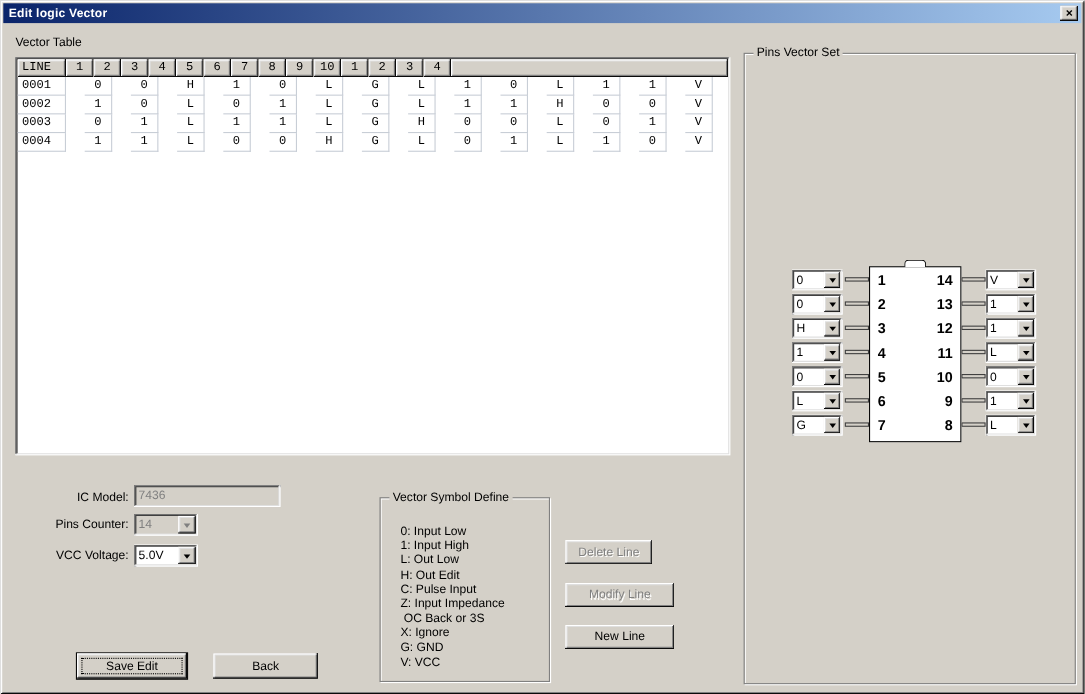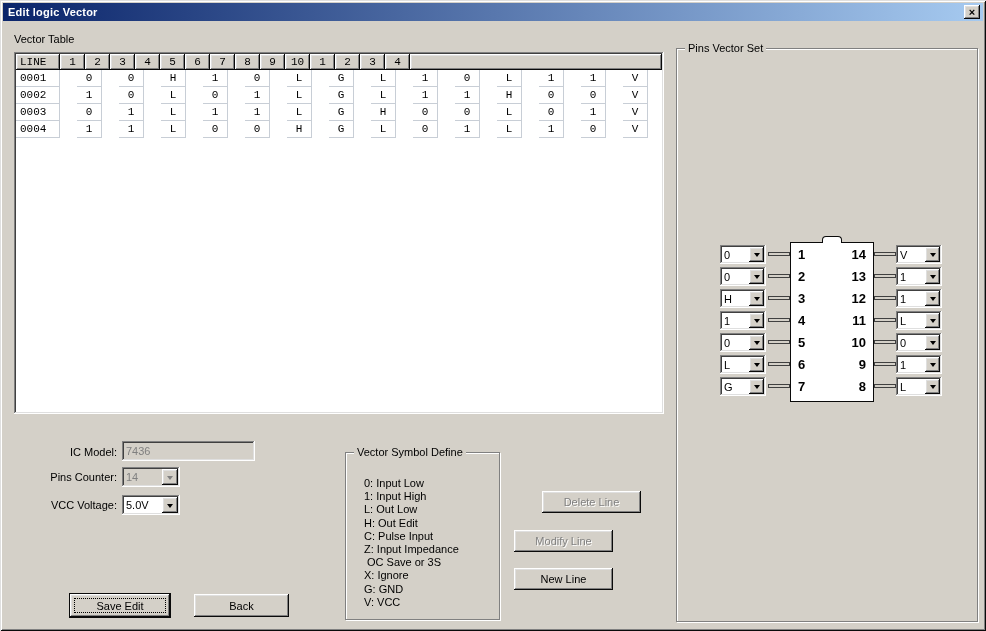--- a/index.html
+++ b/index.html
@@ -111,21 +111,21 @@
   .sym-line { height:13.2px; white-space:pre; }
   
   .btn {
     position:absolute; background:var(--face,#d4d0c8);
     box-shadow: inset -1px -1px 0 #0a0a0a, inset 1px 1px 0 #fff,
                 inset -2px -2px 0 #808080, inset 2px 2px 0 #dfdfdf;
     display:flex; align-items:center; justify-content:center;
     font-size:11px; cursor:default;
   }
   .btn.disabled { color:#808080; text-shadow:1px 1px 0 #fff; }
-  #btn-delete { left:514px; top:491px; width:99px; height:22px;margin-left:28px; }
+  #btn-delete { left:514px; top:491px; width:79px; height:22px; }
   #btn-modify { left:514px; top:530px; width:99px; height:22px; }
   #btn-new    { left:514px; top:568px; width:99px; height:22px; }
   #btn-save   { left:70px;  top:594px; width:100px; height:23px; }
   #btn-back   { left:194px; top:594px; width:95px;  height:23px; }
   .btn.default {
     box-shadow: 0 0 0 1px #0a0a0a,
                 inset -1px -1px 0 #0a0a0a, inset 1px 1px 0 #fff,
                 inset -2px -2px 0 #808080, inset 2px 2px 0 #dfdfdf;
   }
   .focus-rect { position:absolute; inset:4px; border:1px dotted #000; }
@@ -281,21 +281,21 @@
 
   <div class="group" id="sym-group">
     <div class="group-label">Vector Symbol Define</div>
     <div class="sym-list">
         <div class="sym-line">0: Input Low</div>
         <div class="sym-line">1: Input High</div>
         <div class="sym-line">L: Out Low</div>
         <div class="sym-line">H: Out Edit</div>
         <div class="sym-line">C: Pulse Input</div>
         <div class="sym-line">Z: Input Impedance</div>
-        <div class="sym-line"> OC Save or 3S</div>
+        <div class="sym-line"> OC Back or 3S</div>
         <div class="sym-line">X: Ignore</div>
         <div class="sym-line">G: GND</div>
         <div class="sym-line">V: VCC</div>
       </div>
   </div>
 
   <div class="btn disabled" id="btn-delete">
       <span>Delete Line</span>
     </div>
   <div class="btn disabled" id="btn-modify">

